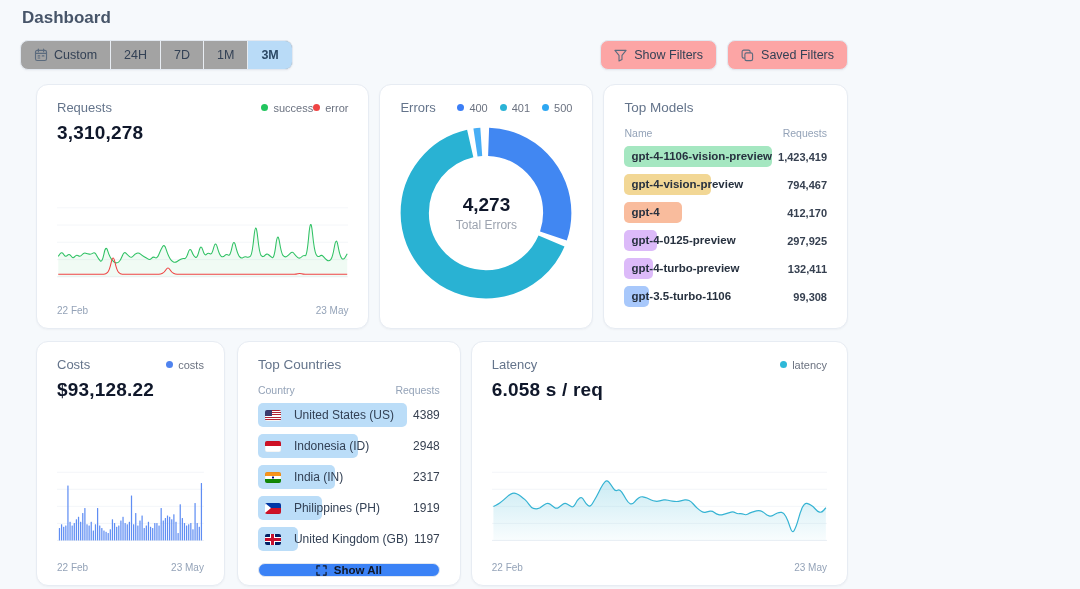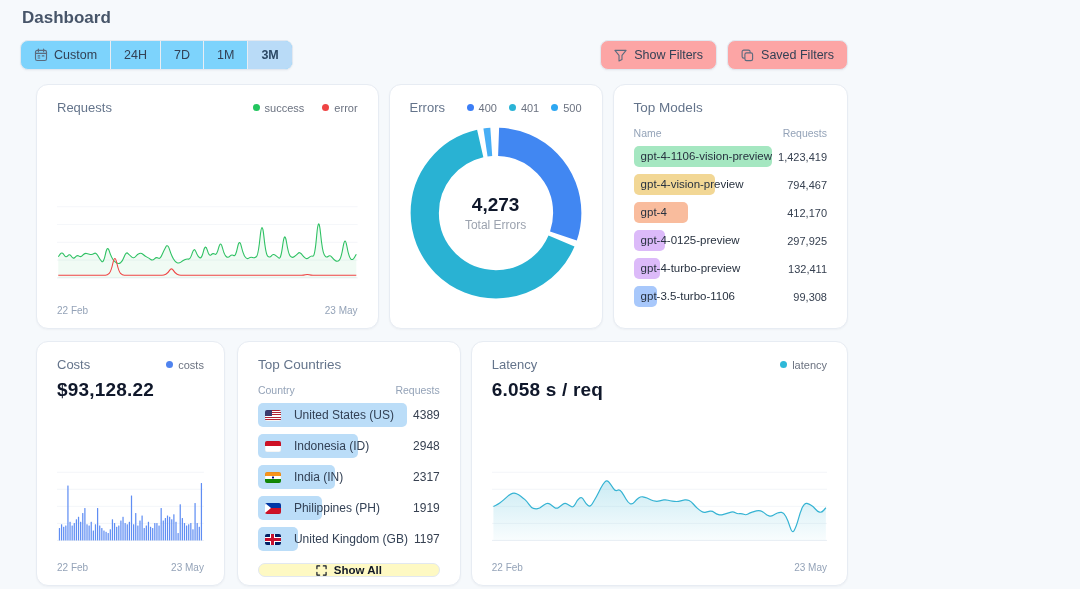--- a/index.html
+++ b/index.html
@@ -3,59 +3,59 @@
 <meta charset="utf-8">
 <style>
   * { box-sizing: border-box; margin: 0; padding: 0; }
   html,body { width:1080px; height:589px; overflow:hidden; }
   body { font-family:"Liberation Sans","DejaVu Sans",sans-serif; background:#f6f9fc; color:#1f2937; }
 
   .page { width:868px; height:589px; padding:6px 20px 0; }
   .page-title { font-size:17px; font-weight:700; color:#475569; margin:2px 0 0 2px; }
 
   .toolbar { display:flex; justify-content:space-between; align-items:center; margin-top:12px; }
-  .seg-control { display:flex; align-items:stretch; background:#7dd3fc; border:1px solid #e2e8f0; border-radius:8px; height:30px; overflow:hidden; box-shadow:0 1px 2px rgba(16,24,40,.04); }
+  .seg-control { display:flex; align-items:stretch; background:#a3a3a3; border:1px solid #e2e8f0; border-radius:8px; height:30px; overflow:hidden; box-shadow:0 1px 2px rgba(16,24,40,.04); }
   .seg { display:flex; align-items:center; gap:6px; padding:0 13px; background:transparent; border:none; border-right:1px solid #e8edf3; font-family:inherit; font-size:12.5px; color:#334155; cursor:pointer; }
   .seg:last-child { border-right:none; }
   .seg.active { background:#b9dbf7; color:#2d4a66; font-weight:600; }
   .seg-ico { display:flex; align-items:center; }
   .toolbar-right { display:flex; gap:10px; }
   .btn { display:flex; align-items:center; gap:7px; height:30px; padding:0 13px; background:#fca5a5; border:1px solid #e2e8f0; border-radius:8px; font-family:inherit; font-size:12.5px; color:#334155; cursor:pointer; box-shadow:0 1px 2px rgba(16,24,40,.04); }
 
   .row { display:flex; margin-top:14px;padding-left:16px; }
   .row2 { margin-top:12px; }
   .card { background:#fff; border:1px solid #e7ecf3; border-radius:12px; box-shadow:0 1px 2px rgba(16,24,40,.04); padding:15px 20px 12px; height:245px; display:flex; flex-direction:column; }
   .card-requests { width:511px; margin-right:10px; }
   .card-errors { width:250px; margin-right:10px; }
   .card-models { width:259px; }
   .card-costs { width:251px; margin-right:12px; }
   .card-countries { width:248px; margin-right:10px; }
   .card-latency { width:519px; }
 
   .card-head { display:flex; justify-content:space-between; align-items:center; }
   .card-title { font-size:13px; color:#64748b; }
-  .legend { display:flex; gap:18px; align-items:center; }
+  .legend { display:flex; align-items:center; }
   .legend-item { display:flex; align-items:center; gap:5px; font-size:11px; color:#6b7280; }
   .dot { width:7px; height:7px; border-radius:50%; display:inline-block; }
   .big-value { font-size:19px; font-weight:700; color:#0f172a; margin-top:7px; letter-spacing:.2px; }
 
   .chart { display:block; width:100%; }
   .chart-tall { height:116px; margin-top:auto; }
   .chart-short { height:102px; margin-top:auto; }
   .axis { display:flex; justify-content:space-between; font-size:10px; color:#94a3b8; margin-top:5px; }
 
   .donut-wrap { position:relative; width:172px; height:172px; margin:12px auto 0; }
   .donut-wrap svg { width:172px; height:172px; }
   .donut-center { position:absolute; inset:0; display:flex; flex-direction:column; justify-content:center; text-align:center; }
   .donut-value { font-size:19px; font-weight:700; color:#0f172a; }
   .donut-label { font-size:12px; color:#9ca3af; margin-top:2px; }
 
   .tbl-head { display:flex; justify-content:space-between; font-size:10.5px; color:#94a3b8; margin-top:12px; }
   .mrow, .crow { display:flex; align-items:center; margin-top:7px; }
-  .mrow { height:21px; } .crow { height:24px; }
+  .mrow { height:21px;font-weight:bold; } .crow { height:24px; }
   .mname-wrap, .cbar-wrap { position:relative; flex:1; height:100%; }
   .mbar, .cbar { position:absolute; left:0; top:0; height:100%; border-radius:5px; }
   .mname { position:relative; font-size:11.5px; color:#27313f; line-height:21px; padding-left:7px; white-space:nowrap; }
   .mreq { font-size:11px; color:#374151; margin-left:6px; white-space:nowrap; }
   .cname-inner { position:relative; display:flex; align-items:center; gap:13px; height:100%; padding-left:7px; font-size:12px; color:#334155; white-space:nowrap; }
   .creq { font-size:12px; color:#374151; margin-left:6px; }
 
   .flag { width:16px; height:11px; border-radius:2px; display:inline-block; flex:0 0 auto; position:relative; overflow:hidden; box-shadow:0 0 0 .5px rgba(0,0,0,.08) inset; }
   .flag-us { background:linear-gradient(#3c3b6e,#3c3b6e) 0 0/7px 6px no-repeat,
              repeating-linear-gradient(180deg,#b22234 0 1.1px,#fff 1.1px 2.2px); }
@@ -64,21 +64,21 @@
              linear-gradient(#f7941d 0 33%,#fff 33% 67%,#128807 67% 100%); }
   .flag-ph { background:linear-gradient(#0038a8 0 50%,#ce1126 50% 100%); }
   .flag-ph::before { content:""; position:absolute; left:0; top:0; border-top:5.5px solid transparent; border-bottom:5.5px solid transparent; border-left:6px solid #fff; }
   .flag-gb { background:
       linear-gradient(transparent 0 4px,#c8102e 4px 7px,transparent 7px),
       linear-gradient(90deg,transparent 0 6.5px,#c8102e 6.5px 9.5px,transparent 9.5px),
       linear-gradient(transparent 0 3px,#fff 3px 8px,transparent 8px),
       linear-gradient(90deg,transparent 0 5.5px,#fff 5.5px 10.5px,transparent 10.5px),
       #012169; }
 
-  .show-all { display:flex; align-items:center; justify-content:center; gap:7px; width:100%; height:27px; margin-top:12px; background:#fef9c3; border:1px solid #e2e8f0; border-radius:7px; font-family:inherit; font-size:11.5px; font-weight:600; color:#111827; cursor:pointer; }
+  .show-all { display:flex; align-items:center; justify-content:center; gap:7px; width:100%; height:27px; margin-top:12px; background:#3b82f6; border:1px solid #e2e8f0; border-radius:7px; font-family:inherit; font-size:11.5px; font-weight:600; color:#111827; cursor:pointer; }
 </style>
 </head>
 <body>
 
 <div class="page">
   <div class="page-title">Dashboard</div>
 
   <div class="toolbar">
     <div class="seg-control" id="time-range">
         <button class="seg">
@@ -133,20 +133,21 @@
             <span class="legend-item">
               <i class="dot" style="background: rgb(34, 197, 94);"></i>
               <span class="legend-label">success</span>
             </span>
             <span class="legend-item">
               <i class="dot" style="background: rgb(239, 68, 68);"></i>
               <span class="legend-label">error</span>
             </span>
           </div>
       </div>
+      <div class="big-value">3,310,278</div>
       <svg class="chart chart-tall" viewBox="0 0 469 116">
           <line x1="0" x2="469" y1="3" y2="3" stroke="#eef1f6"></line>
           <line x1="0" x2="469" y1="30.75" y2="30.75" stroke="#eef1f6"></line>
           <line x1="0" x2="469" y1="58.5" y2="58.5" stroke="#eef1f6"></line>
           <line x1="0" x2="469" y1="86.25" y2="86.25" stroke="#eef1f6"></line>
           <line x1="0" x2="469" y1="114" y2="114" stroke="#e3e8ef"></line>
           <path d="M2,81.1Q2,81.1 4.943037974683545,76.97999999999999Q7.886075949367089,72.86 10.829113924050633,78.00999999999999Q13.772151898734178,83.16 16.71518987341772,79.555Q19.658227848101266,75.95 22.60126582278481,80.58500000000001Q25.544303797468356,85.22 28.4873417721519,81.615Q31.430379746835445,78.00999999999999 34.37341772151899,80.07Q37.31645569620253,82.13 40.25949367088607,78.525Q43.20253164556962,74.92 46.14556962025317,75.94999999999999Q49.08860759493671,76.97999999999999 52.03164556962025,77.49499999999999Q54.974683544303794,78.00999999999999 57.91772151898734,75.94999999999999Q60.86075949367089,73.89 63.80379746835443,79.555Q66.74683544303797,85.22 69.68987341772151,88.31Q72.63291139240506,91.4 75.57594936708861,76.98Q78.51898734177215,62.56 81.4620253164557,71.83Q84.40506329113924,81.1 87.34810126582279,85.22Q90.29113924050634,89.34 93.23417721518987,90.885Q96.17721518987342,92.43 99.12025316455697,90.37Q102.0632911392405,88.31 105.00632911392404,80.58500000000001Q107.94936708860759,72.86 110.89240506329114,75.94999999999999Q113.83544303797468,79.03999999999999 116.77848101265823,81.615Q119.72151898734178,84.19 122.66455696202532,80.585Q125.60759493670885,76.97999999999999 128.5506329113924,75.94999999999999Q131.49367088607593,74.92 134.4367088607595,77.495Q137.37974683544303,80.07 140.32278481012656,81.615Q143.26582278481013,83.16 146.2088607594937,85.22Q149.15189873417722,87.28 152.09493670886076,84.19Q155.0379746835443,81.1 157.98101265822783,83.16Q160.9240506329114,85.22 163.86708860759495,78.00999999999999Q166.81012658227849,70.8 169.75316455696202,65.65Q172.69620253164558,60.5 175.63924050632914,69.77Q178.58227848101268,79.03999999999999 181.5253164556962,84.19Q184.46835443037975,89.34 187.41139240506328,90.37Q190.35443037974684,91.4 193.29746835443038,89.34Q196.2405063291139,87.28 199.18354430379748,85.735Q202.126582278481,84.19 205.06962025316454,84.705Q208.01265822784808,85.22 210.9556962025316,75.435Q213.89873417721518,65.65 216.84177215189874,73.375Q219.78481012658227,81.1 222.7278481012658,82.645Q225.67088607594937,84.19 228.61392405063293,72.345Q231.55696202531647,60.5 234.5,70.8Q237.44303797468356,81.1 240.3860759493671,78.00999999999999Q243.32911392405063,74.92 246.27215189873417,76.97999999999999Q249.2151898734177,79.03999999999999 252.15822784810126,67.195Q255.10126582278482,55.349999999999994 258.04430379746833,66.67999999999999Q260.98734177215186,78.00999999999999 263.93037974683546,80.585Q266.873417721519,83.16 269.8164556962025,80.07Q272.75949367088606,76.97999999999999 275.7025316455696,79.03999999999999Q278.6455696202531,81.1 281.58860759493666,66.68Q284.53164556962025,52.260000000000005 287.4746835443038,64.62Q290.4177215189873,76.97999999999999 293.3607594936709,81.1Q296.30379746835445,85.22 299.246835443038,83.16Q302.1898734177215,81.1 305.13291139240505,82.13Q308.0759493670886,83.16 311.0189873417721,81.1Q313.9620253164557,79.03999999999999 316.90506329113924,50.199999999999996Q319.8481012658228,21.36 322.79113924050637,49.169999999999995Q325.7341772151899,76.97999999999999 328.67721518987344,80.07Q331.62025316455697,83.16 334.5632911392405,79.555Q337.50632911392404,75.95 340.4493670886076,78.525Q343.39240506329116,81.1 346.3354430379747,83.16Q349.27848101265823,85.22 352.2215189873418,62.56Q355.16455696202536,39.900000000000006 358.1075949367089,58.44Q361.0506329113924,76.97999999999999 363.99367088607596,80.07Q366.9367088607595,83.16 369.87974683544303,81.1Q372.8227848101266,79.03999999999999 375.76582278481015,75.94999999999999Q378.7088607594937,72.86 381.6518987341772,76.97999999999999Q384.59493670886076,81.1 387.5379746835443,83.16Q390.4810126582278,85.22 393.42405063291136,82.13Q396.3670886075949,79.03999999999999 399.3101265822785,80.07Q402.253164556962,81.1 405.19620253164555,47.625Q408.1392405063291,14.150000000000006 411.0822784810126,43.505Q414.02531645569616,72.86 416.9683544303797,78.00999999999999Q419.9113924050633,83.16 422.8544303797468,80.585Q425.79746835443035,78.00999999999999 428.74050632911394,81.615Q431.6835443037975,85.22 434.626582278481,87.28Q437.56962025316454,89.34 440.5126582278481,86.25Q443.4556962025316,83.16 446.39873417721515,65.65Q449.34177215189874,48.14 452.2848101265823,64.62Q455.2278481012658,81.1 458.1708860759494,84.19Q461.11392405063293,87.28 464.05696202531647,82.13L467,76.97999999999999L467,114 L2,114 Z" fill="rgba(46,193,99,0.07)"></path>
           <path d="M2,81.1Q2,81.1 4.943037974683545,76.97999999999999Q7.886075949367089,72.86 10.829113924050633,78.00999999999999Q13.772151898734178,83.16 16.71518987341772,79.555Q19.658227848101266,75.95 22.60126582278481,80.58500000000001Q25.544303797468356,85.22 28.4873417721519,81.615Q31.430379746835445,78.00999999999999 34.37341772151899,80.07Q37.31645569620253,82.13 40.25949367088607,78.525Q43.20253164556962,74.92 46.14556962025317,75.94999999999999Q49.08860759493671,76.97999999999999 52.03164556962025,77.49499999999999Q54.974683544303794,78.00999999999999 57.91772151898734,75.94999999999999Q60.86075949367089,73.89 63.80379746835443,79.555Q66.74683544303797,85.22 69.68987341772151,88.31Q72.63291139240506,91.4 75.57594936708861,76.98Q78.51898734177215,62.56 81.4620253164557,71.83Q84.40506329113924,81.1 87.34810126582279,85.22Q90.29113924050634,89.34 93.23417721518987,90.885Q96.17721518987342,92.43 99.12025316455697,90.37Q102.0632911392405,88.31 105.00632911392404,80.58500000000001Q107.94936708860759,72.86 110.89240506329114,75.94999999999999Q113.83544303797468,79.03999999999999 116.77848101265823,81.615Q119.72151898734178,84.19 122.66455696202532,80.585Q125.60759493670885,76.97999999999999 128.5506329113924,75.94999999999999Q131.49367088607593,74.92 134.4367088607595,77.495Q137.37974683544303,80.07 140.32278481012656,81.615Q143.26582278481013,83.16 146.2088607594937,85.22Q149.15189873417722,87.28 152.09493670886076,84.19Q155.0379746835443,81.1 157.98101265822783,83.16Q160.9240506329114,85.22 163.86708860759495,78.00999999999999Q166.81012658227849,70.8 169.75316455696202,65.65Q172.69620253164558,60.5 175.63924050632914,69.77Q178.58227848101268,79.03999999999999 181.5253164556962,84.19Q184.46835443037975,89.34 187.41139240506328,90.37Q190.35443037974684,91.4 193.29746835443038,89.34Q196.2405063291139,87.28 199.18354430379748,85.735Q202.126582278481,84.19 205.06962025316454,84.705Q208.01265822784808,85.22 210.9556962025316,75.435Q213.89873417721518,65.65 216.84177215189874,73.375Q219.78481012658227,81.1 222.7278481012658,82.645Q225.67088607594937,84.19 228.61392405063293,72.345Q231.55696202531647,60.5 234.5,70.8Q237.44303797468356,81.1 240.3860759493671,78.00999999999999Q243.32911392405063,74.92 246.27215189873417,76.97999999999999Q249.2151898734177,79.03999999999999 252.15822784810126,67.195Q255.10126582278482,55.349999999999994 258.04430379746833,66.67999999999999Q260.98734177215186,78.00999999999999 263.93037974683546,80.585Q266.873417721519,83.16 269.8164556962025,80.07Q272.75949367088606,76.97999999999999 275.7025316455696,79.03999999999999Q278.6455696202531,81.1 281.58860759493666,66.68Q284.53164556962025,52.260000000000005 287.4746835443038,64.62Q290.4177215189873,76.97999999999999 293.3607594936709,81.1Q296.30379746835445,85.22 299.246835443038,83.16Q302.1898734177215,81.1 305.13291139240505,82.13Q308.0759493670886,83.16 311.0189873417721,81.1Q313.9620253164557,79.03999999999999 316.90506329113924,50.199999999999996Q319.8481012658228,21.36 322.79113924050637,49.169999999999995Q325.7341772151899,76.97999999999999 328.67721518987344,80.07Q331.62025316455697,83.16 334.5632911392405,79.555Q337.50632911392404,75.95 340.4493670886076,78.525Q343.39240506329116,81.1 346.3354430379747,83.16Q349.27848101265823,85.22 352.2215189873418,62.56Q355.16455696202536,39.900000000000006 358.1075949367089,58.44Q361.0506329113924,76.97999999999999 363.99367088607596,80.07Q366.9367088607595,83.16 369.87974683544303,81.1Q372.8227848101266,79.03999999999999 375.76582278481015,75.94999999999999Q378.7088607594937,72.86 381.6518987341772,76.97999999999999Q384.59493670886076,81.1 387.5379746835443,83.16Q390.4810126582278,85.22 393.42405063291136,82.13Q396.3670886075949,79.03999999999999 399.3101265822785,80.07Q402.253164556962,81.1 405.19620253164555,47.625Q408.1392405063291,14.150000000000006 411.0822784810126,43.505Q414.02531645569616,72.86 416.9683544303797,78.00999999999999Q419.9113924050633,83.16 422.8544303797468,80.585Q425.79746835443035,78.00999999999999 428.74050632911394,81.615Q431.6835443037975,85.22 434.626582278481,87.28Q437.56962025316454,89.34 440.5126582278481,86.25Q443.4556962025316,83.16 446.39873417721515,65.65Q449.34177215189874,48.14 452.2848101265823,64.62Q455.2278481012658,81.1 458.1708860759494,84.19Q461.11392405063293,87.28 464.05696202531647,82.13L467,76.97999999999999" fill="none" stroke="#2ec163" stroke-width="1.7" stroke-linejoin="round"></path>
           <path d="M2,109.94Q2,109.94 4.943037974683545,109.94Q7.886075949367089,109.94 10.829113924050633,109.94Q13.772151898734178,109.94 16.71518987341772,109.94Q19.658227848101266,109.94 22.60126582278481,109.94Q25.544303797468356,109.94 28.4873417721519,109.94Q31.430379746835445,109.94 34.37341772151899,109.94Q37.31645569620253,109.94 40.25949367088607,109.94Q43.20253164556962,109.94 46.14556962025317,109.94Q49.08860759493671,109.94 52.03164556962025,109.94Q54.974683544303794,109.94 57.91772151898734,109.94Q60.86075949367089,109.94 63.80379746835443,109.94Q66.74683544303797,109.94 69.68987341772151,109.94Q72.63291139240506,109.94 75.57594936708861,109.94Q78.51898734177215,109.94 81.4620253164557,106.85Q84.40506329113924,103.76 87.34810126582279,90.37Q90.29113924050634,76.97999999999999 93.23417721518987,90.37Q96.17721518987342,103.76 99.12025316455697,106.85Q102.0632911392405,109.94 105.00632911392404,109.94Q107.94936708860759,109.94 110.89240506329114,109.94Q113.83544303797468,109.94 116.77848101265823,109.94Q119.72151898734178,109.94 122.66455696202532,109.94Q125.60759493670885,109.94 128.5506329113924,109.94Q131.49367088607593,109.94 134.4367088607595,109.94Q137.37974683544303,109.94 140.32278481012656,109.94Q143.26582278481013,109.94 146.2088607594937,109.94Q149.15189873417722,109.94 152.09493670886076,109.94Q155.0379746835443,109.94 157.98101265822783,109.94Q160.9240506329114,109.94 163.86708860759495,109.94Q166.81012658227849,109.94 169.75316455696202,108.395Q172.69620253164558,106.85 175.63924050632914,102.215Q178.58227848101268,97.58 181.5253164556962,102.215Q184.46835443037975,106.85 187.41139240506328,108.395Q190.35443037974684,109.94 193.29746835443038,109.94Q196.2405063291139,109.94 199.18354430379748,109.94Q202.126582278481,109.94 205.06962025316454,109.94Q208.01265822784808,109.94 210.9556962025316,109.94Q213.89873417721518,109.94 216.84177215189874,109.94Q219.78481012658227,109.94 222.7278481012658,109.94Q225.67088607594937,109.94 228.61392405063293,109.94Q231.55696202531647,109.94 234.5,109.94Q237.44303797468356,109.94 240.3860759493671,109.94Q243.32911392405063,109.94 246.27215189873417,109.94Q249.2151898734177,109.94 252.15822784810126,109.94Q255.10126582278482,109.94 258.04430379746833,109.94Q260.98734177215186,109.94 263.93037974683546,109.94Q266.873417721519,109.94 269.8164556962025,109.94Q272.75949367088606,109.94 275.7025316455696,109.94Q278.6455696202531,109.94 281.58860759493666,109.94Q284.53164556962025,109.94 287.4746835443038,109.94Q290.4177215189873,109.94 293.3607594936709,109.94Q296.30379746835445,109.94 299.246835443038,109.94Q302.1898734177215,109.94 305.13291139240505,109.94Q308.0759493670886,109.94 311.0189873417721,109.94Q313.9620253164557,109.94 316.90506329113924,109.94Q319.8481012658228,109.94 322.79113924050637,109.94Q325.7341772151899,109.94 328.67721518987344,109.94Q331.62025316455697,109.94 334.5632911392405,109.94Q337.50632911392404,109.94 340.4493670886076,109.94Q343.39240506329116,109.94 346.3354430379747,109.94Q349.27848101265823,109.94 352.2215189873418,109.94Q355.16455696202536,109.94 358.1075949367089,109.94Q361.0506329113924,109.94 363.99367088607596,109.94Q366.9367088607595,109.94 369.87974683544303,109.94Q372.8227848101266,109.94 375.76582278481015,109.94Q378.7088607594937,109.94 381.6518987341772,109.94Q384.59493670886076,109.94 387.5379746835443,109.16749999999999Q390.4810126582278,108.395 393.42405063291136,109.16749999999999Q396.3670886075949,109.94 399.3101265822785,109.94Q402.253164556962,109.94 405.19620253164555,109.94Q408.1392405063291,109.94 411.0822784810126,109.94Q414.02531645569616,109.94 416.9683544303797,109.94Q419.9113924050633,109.94 422.8544303797468,109.94Q425.79746835443035,109.94 428.74050632911394,109.94Q431.6835443037975,109.94 434.626582278481,109.94Q437.56962025316454,109.94 440.5126582278481,109.94Q443.4556962025316,109.94 446.39873417721515,109.94Q449.34177215189874,109.94 452.2848101265823,109.94Q455.2278481012658,109.94 458.1708860759494,109.94Q461.11392405063293,109.94 464.05696202531647,109.94L467,109.94" fill="none" stroke="#ef4444" stroke-width="1.7" stroke-linejoin="round"></path>
         </svg>

